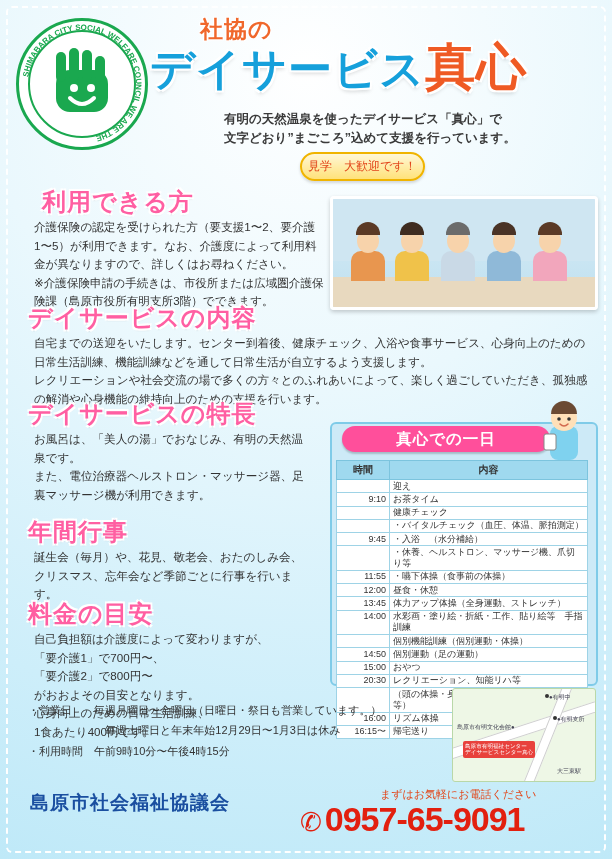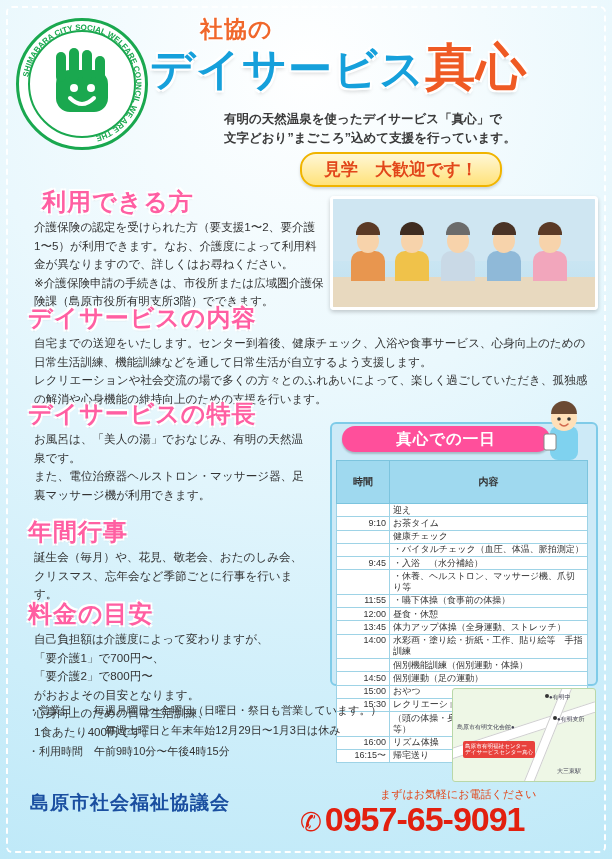--- a/index.html
+++ b/index.html
@@ -45,21 +45,21 @@
   }
   .t-main .accent{color:#ef5a24;font-size:50px;}
   .lead{
     position:absolute;left:224px;top:110px;width:370px;
     font-size:12.5px;font-weight:bold;color:#3a3a3a;line-height:1.55;
   }
   .welcome{
     position:absolute;left:300px;top:152px;
     background:linear-gradient(#fff7d6,#ffe27a);
     border:2px solid #f0b400;border-radius:16px;
-    padding:4px 22px;font-size:17px;font-weight:bold;color:#e2461a;
+    padding:4px 6px;font-size:12px;font-weight:normal;color:#e2461a;
     box-shadow:0 2px 3px rgba(0,0,0,.15);
   }
   
   .sec-h{
     position:absolute;font-size:24px;font-weight:bold;color:#ff5fa2;
     text-shadow:-1.6px -1.6px 0 #fff,1.6px -1.6px 0 #fff,-1.6px 1.6px 0 #fff,1.6px 1.6px 0 #fff,0 2px 2px rgba(0,0,0,.12);
     letter-spacing:1px;
   }
   .body-t{
     position:absolute;font-size:11.6px;color:#333;line-height:1.6;
@@ -86,21 +86,21 @@
     position:absolute;left:342px;top:426px;width:208px;height:26px;
     background:#ff4f9b;border-radius:13px;color:#fff;font-size:15.5px;font-weight:bold;
     text-align:center;line-height:26px;letter-spacing:1px;
     box-shadow:0 2px 2px rgba(0,0,0,.2);
   }
   table.sched{
     position:absolute;left:336px;top:460px;width:252px;
     border-collapse:collapse;font-size:9px;color:#333;background:#fff;
   }
   table.sched th{
-    background:#9fd9ef;border:1px solid #7cc4de;font-size:10px;padding:14px 0;font-weight:bold;margin-left:42px;
+    background:#9fd9ef;border:1px solid #7cc4de;font-size:10px;padding:2px 0;font-weight:bold;margin-left:42px;
   }
   table.sched td{
     border:1px solid #9ed3e6;padding:0.5px 3px;line-height:1.25;vertical-align:top;
   }
   table.sched td.tm{width:46px;text-align:right;white-space:nowrap;}
   
   .notes{
     position:absolute;left:28px;top:700px;width:420px;
     font-size:11px;color:#333;line-height:1.85;
   }
@@ -287,21 +287,21 @@
         </tr>
         <tr>
           <td class="tm">14:50</td>
           <td>個別運動（足の運動）</td>
         </tr>
         <tr>
           <td class="tm">15:00</td>
           <td>おやつ</td>
         </tr>
         <tr>
-          <td class="tm">15:30</td>
+          <td class="tm">20:30</td>
           <td>レクリエーション、知能リハ等</td>
         </tr>
         <tr>
           <td class="tm"></td>
           <td>（頭の体操・身体を使ったレクリエーション等）</td>
         </tr>
         <tr>
           <td class="tm">16:00</td>
           <td>リズム体操</td>
         </tr>

